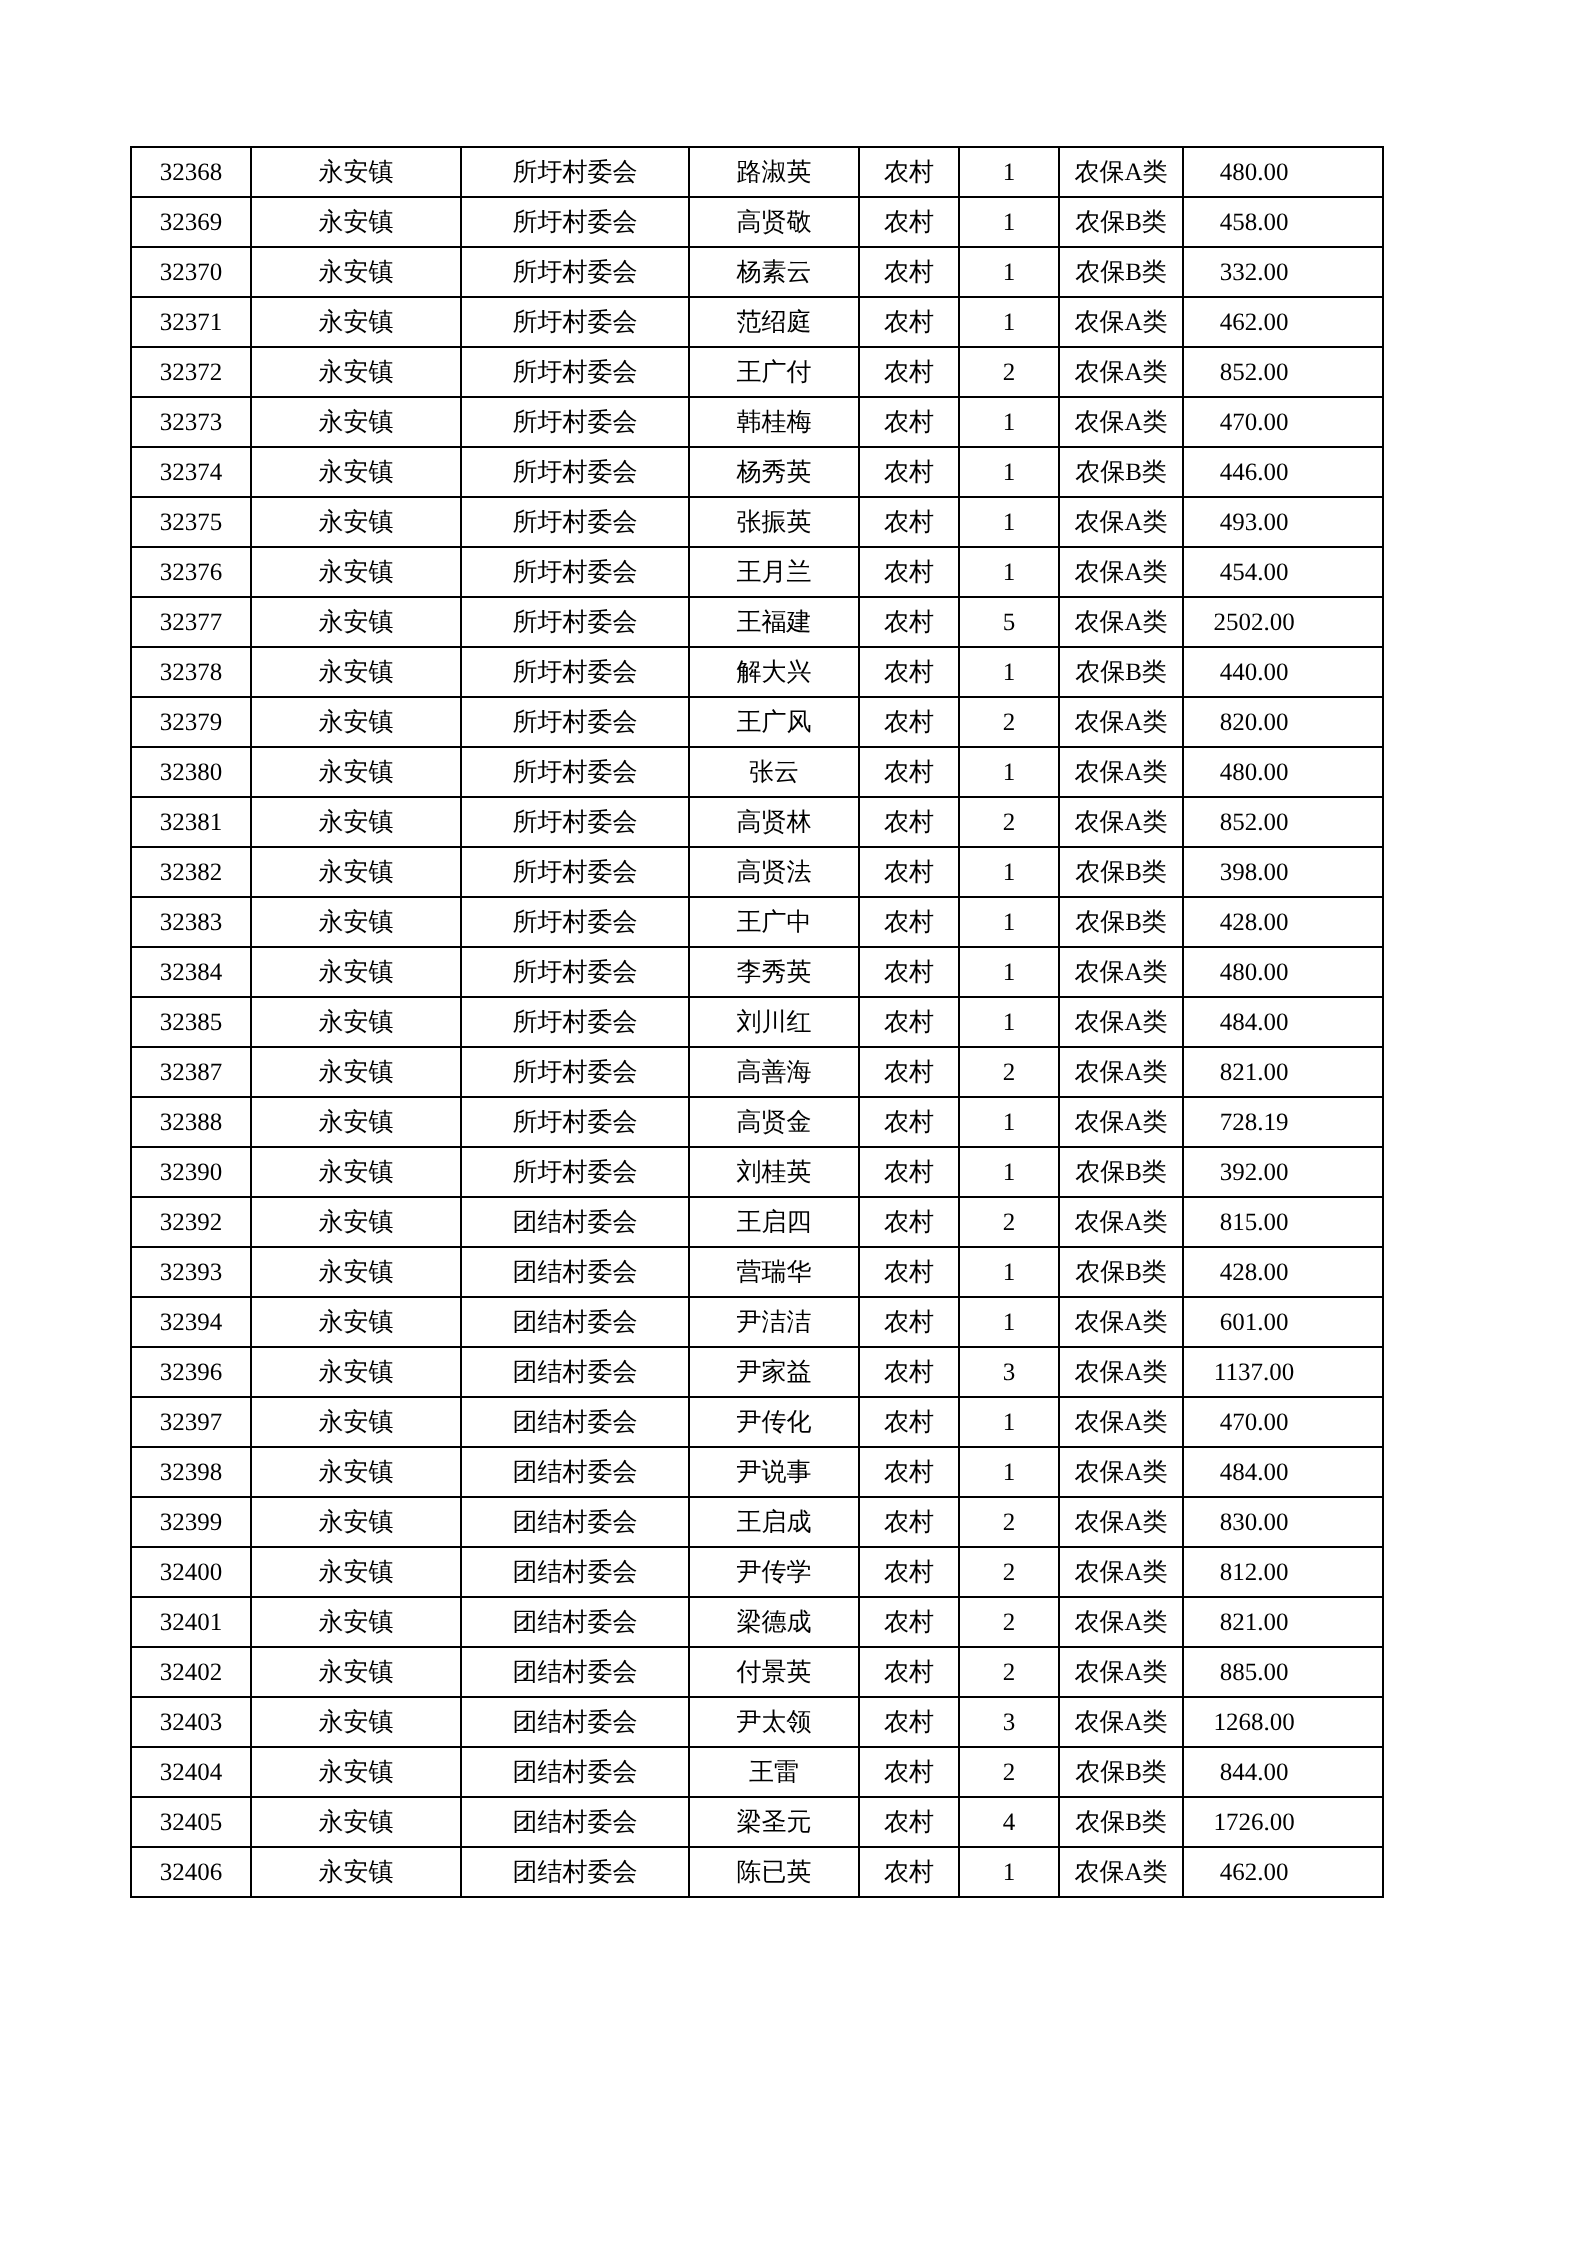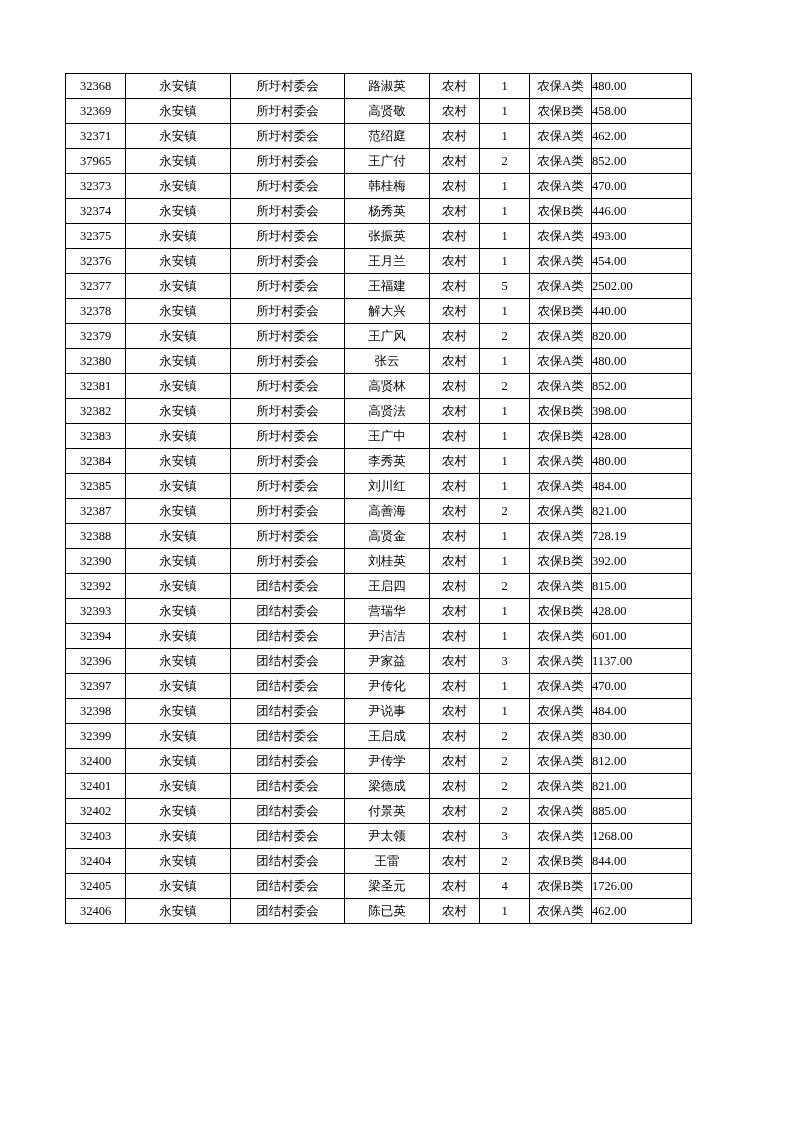--- a/index.html
+++ b/index.html
@@ -26,21 +26,21 @@
     border: 1px solid #000000;
     height: 24px;
     padding: 0;
     font-size: 12.5px;
     text-align: center;
     white-space: nowrap;
     overflow: hidden;
     line-height: 24px;
   }
   table.roster td.col-amount {
-    text-align: left;
+    text-align: center;
     padding-right: 29px;
   }
   col.c-id       { width: 60px; }
   col.c-town     { width: 105px; }
   col.c-village  { width: 114px; }
   col.c-name     { width: 85px; }
   col.c-type     { width: 50px; }
   col.c-count    { width: 50px; }
   col.c-category { width: 62px; }
   col.c-amount   { width: 100px; }
@@ -75,31 +75,41 @@
           <td class="col-id">32369</td>
           <td class="col-town">永安镇</td>
           <td class="col-village">所圩村委会</td>
           <td class="col-name">高贤敬</td>
           <td class="col-type">农村</td>
           <td class="col-count">1</td>
           <td class="col-category">农保B类</td>
           <td class="col-amount">458.00</td>
         </tr>
         <tr>
+          <td class="col-id">32370</td>
+          <td class="col-town">永安镇</td>
+          <td class="col-village">所圩村委会</td>
+          <td class="col-name">杨素云</td>
+          <td class="col-type">农村</td>
+          <td class="col-count">1</td>
+          <td class="col-category">农保B类</td>
+          <td class="col-amount">332.00</td>
+        </tr>
+        <tr>
           <td class="col-id">32371</td>
           <td class="col-town">永安镇</td>
           <td class="col-village">所圩村委会</td>
           <td class="col-name">范绍庭</td>
           <td class="col-type">农村</td>
           <td class="col-count">1</td>
           <td class="col-category">农保A类</td>
           <td class="col-amount">462.00</td>
         </tr>
         <tr>
-          <td class="col-id">37965</td>
+          <td class="col-id">32372</td>
           <td class="col-town">永安镇</td>
           <td class="col-village">所圩村委会</td>
           <td class="col-name">王广付</td>
           <td class="col-type">农村</td>
           <td class="col-count">2</td>
           <td class="col-category">农保A类</td>
           <td class="col-amount">852.00</td>
         </tr>
         <tr>
           <td class="col-id">32373</td>

